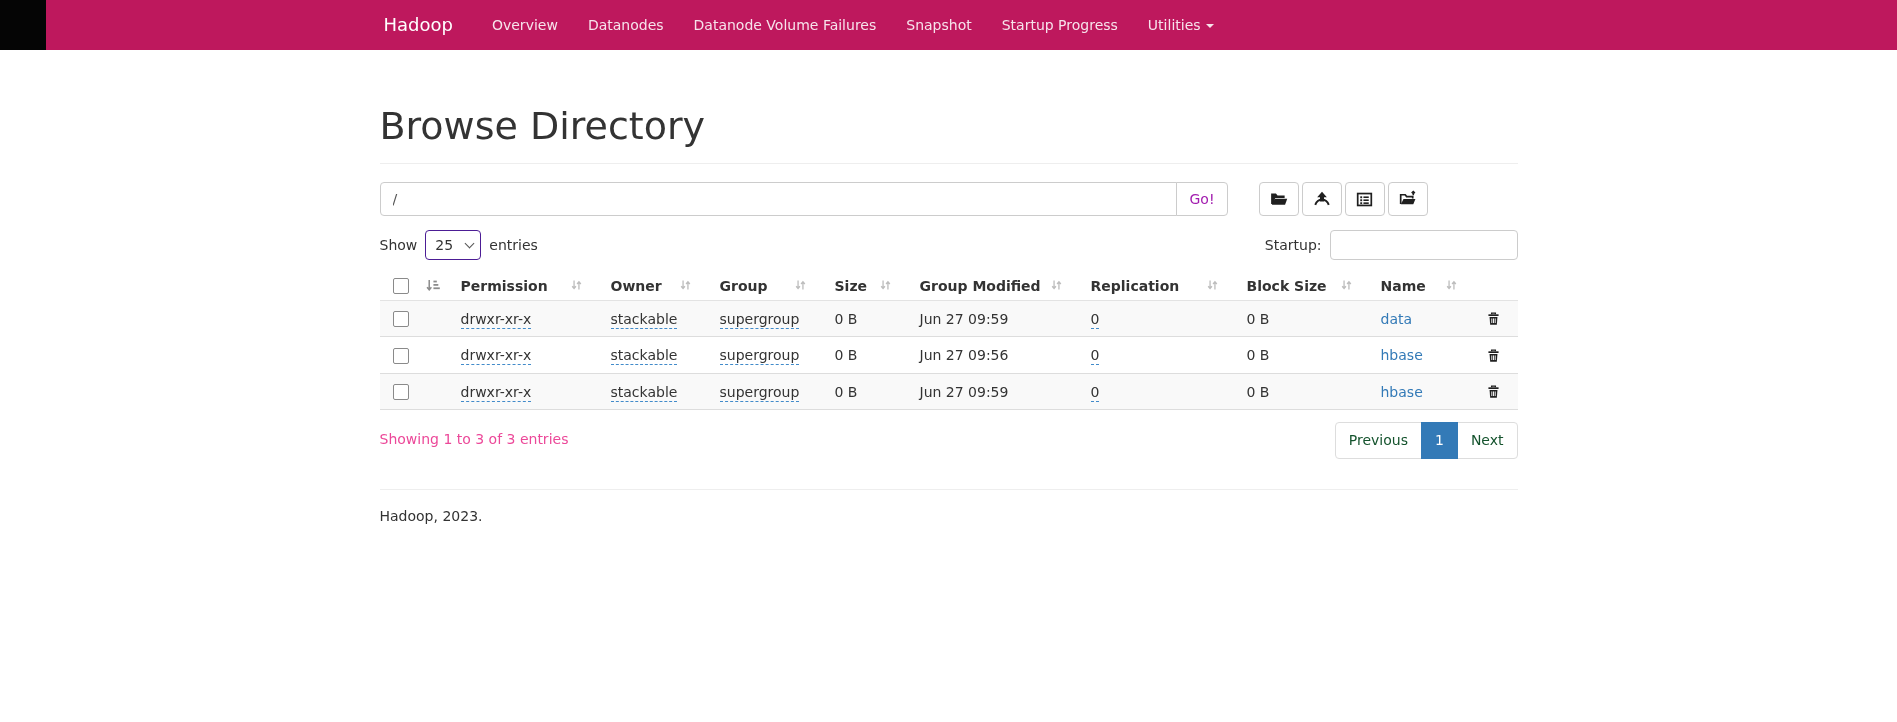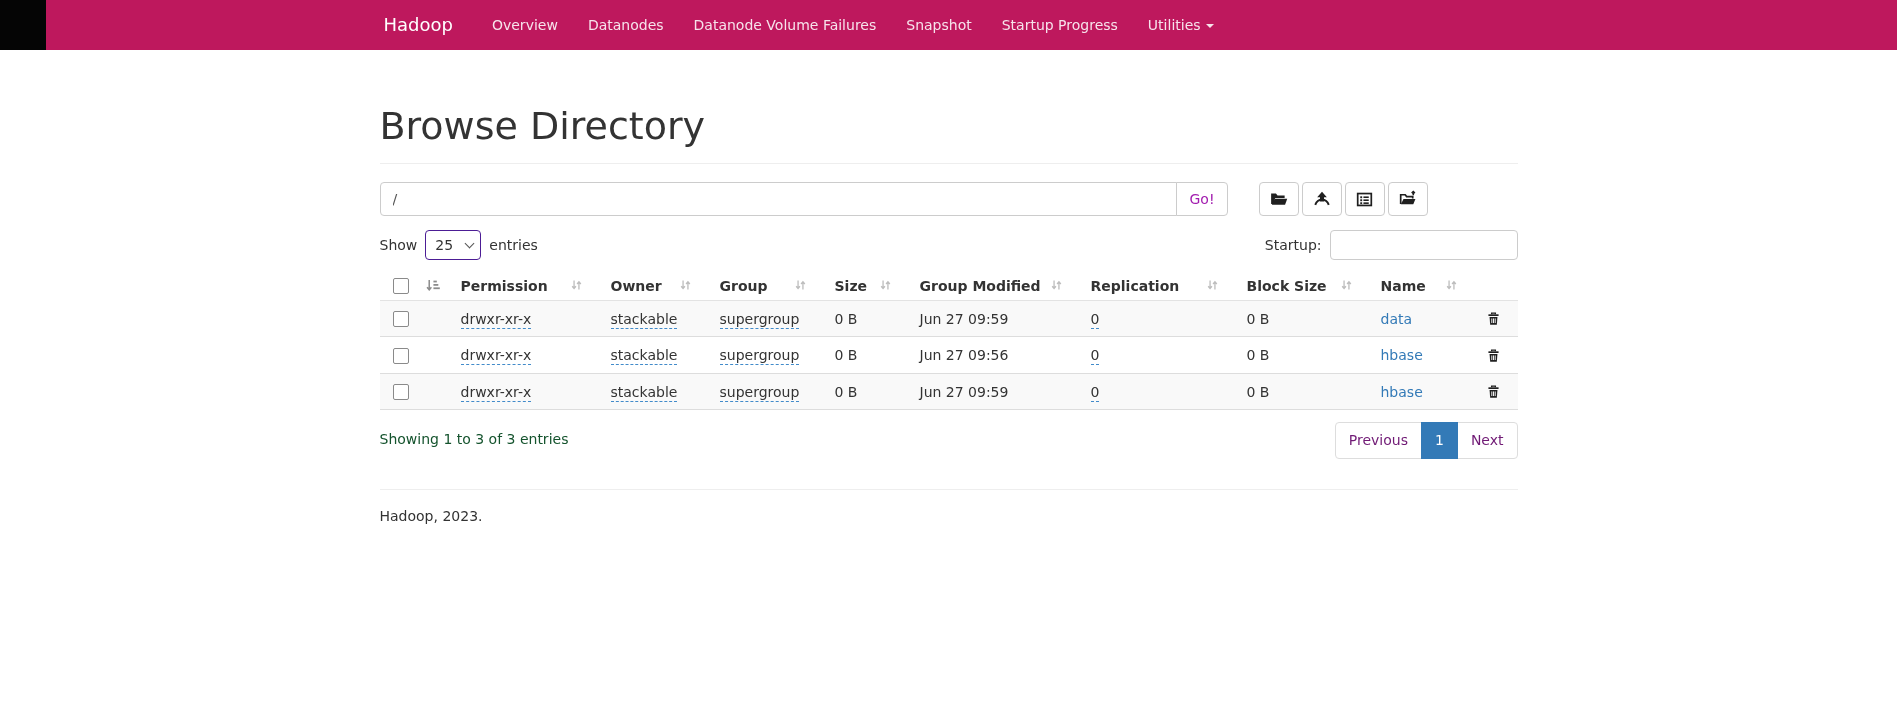--- a/index.html
+++ b/index.html
@@ -59,23 +59,23 @@
   tbody tr:nth-child(odd) { background:#f9f9f9; }
   .cb { -webkit-appearance:none; appearance:none; width:16px; height:16px; border:1px solid #8a8a8a;
         border-radius:2px; background:#fff; margin:0; cursor:pointer; vertical-align:middle; }
   .editable { border-bottom:1px dashed #428bca; padding-bottom:1px; cursor:pointer; }
   .name-link { color:#337ab7; text-decoration:none; cursor:pointer; }
   .trash-btn { background:none; border:none; padding:0; color:#1f1f1f; cursor:pointer; }
   .sort-amt { color:#8c8c8c; margin-left:16px; }
 
   
   .table-footer { display:flex; justify-content:space-between; align-items:flex-start; margin-top:12px; }
-  .dt-info { padding-top:9px; color:#14532d; }
+  .dt-info { padding-top:9px; color:#ec4899; }
   .pagination { display:flex; list-style:none; margin:0; padding:0; }
-  .page-item { border:1px solid #ddd; background:#fff; color:#701a75; padding:8px 13px; margin-left:-1px;
+  .page-item { border:1px solid #ddd; background:#fff; color:#14532d; padding:8px 13px; margin-left:-1px;
                font-size:14px; cursor:pointer; line-height:1.3; }
   .page-item.first { border-radius:4px 0 0 4px; margin-left:0; }
   .page-item.last { border-radius:0 4px 4px 0; }
   .page-item.active { background:#337ab7; border-color:#337ab7; color:#fff; position:relative; }
 
   .footer-hr { margin:30px 0 0 0; }
   .page-footer { margin-top:18px; color:#333; font-size:14px; }
 </style>
 </head>
 <body>

